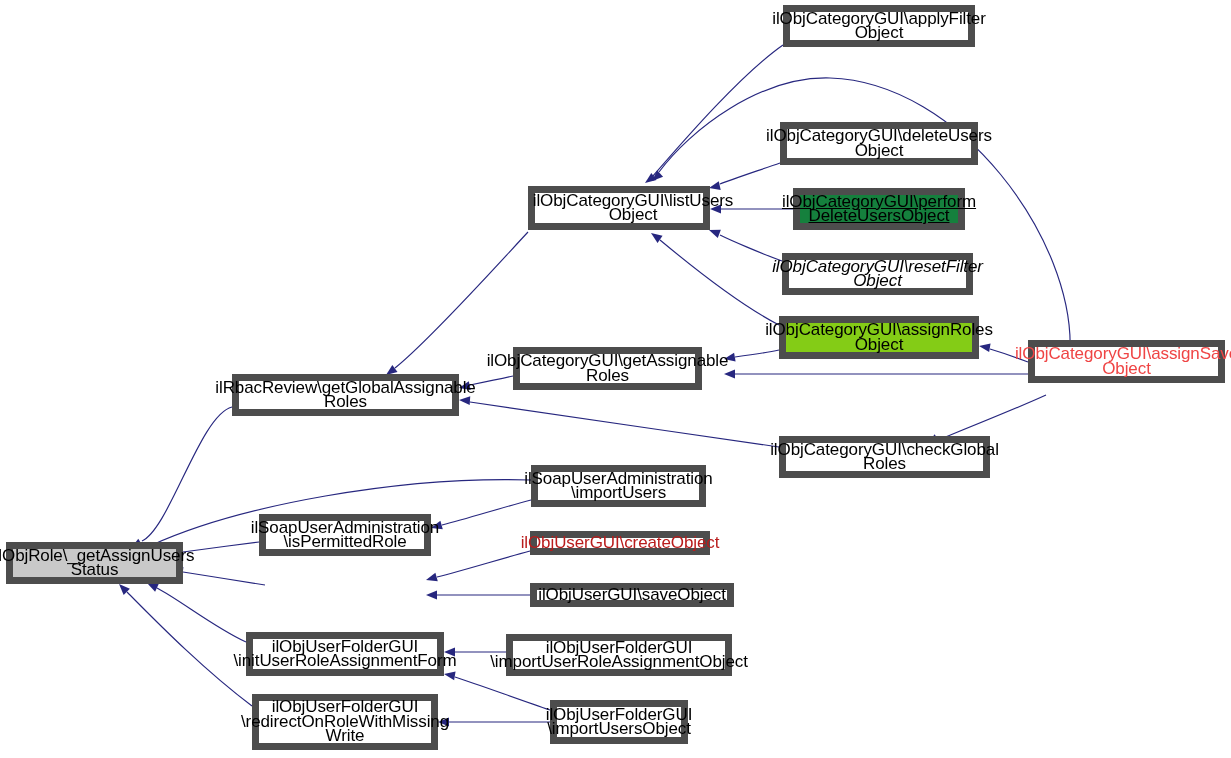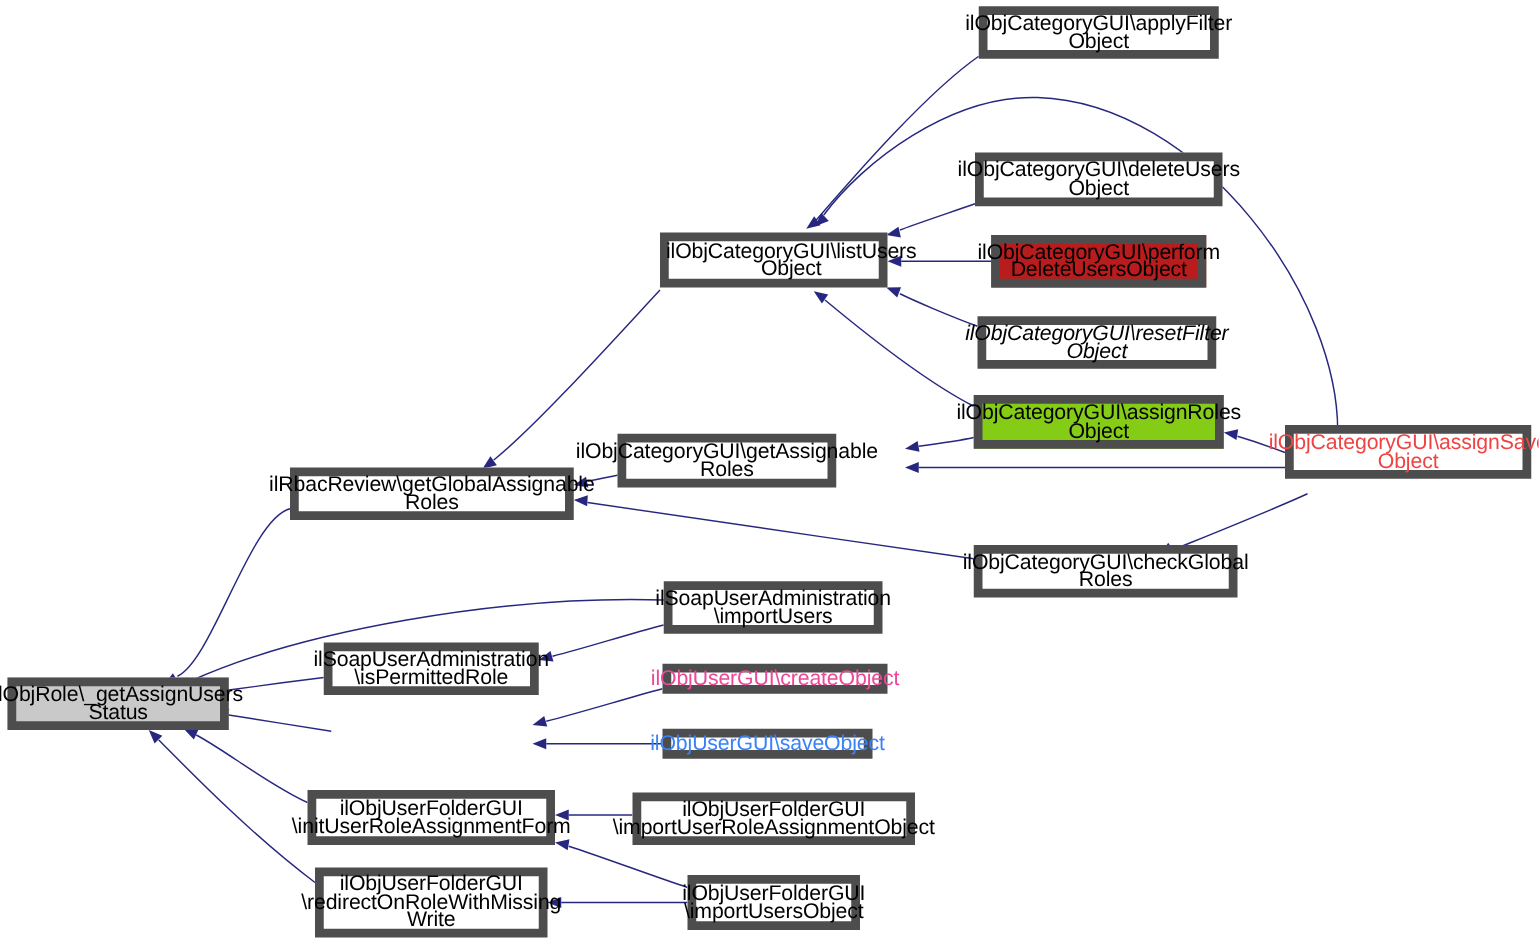--- a/index.html
+++ b/index.html
@@ -115,38 +115,38 @@
       <div class="gnode root" style="left: 6px; top: 542px; width: 177px; height: 42px; background: rgb(201, 201, 201); border-color: rgb(77, 77, 77); color: rgb(0, 0, 0);"><span class="lbl">ilObjRole\_getAssignUsers
 Status</span></div>
       <div class="gnode" style="left: 232px; top: 374px; width: 227px; height: 42px; background: rgb(255, 255, 255); border-color: rgb(77, 77, 77); color: rgb(0, 0, 0);"><span class="lbl">ilRbacReview\getGlobalAssignable
 Roles</span></div>
       <div class="gnode" style="left: 528px; top: 186px; width: 182px; height: 44px; background: rgb(255, 255, 255); border-color: rgb(77, 77, 77); color: rgb(0, 0, 0); padding-left: 28px;"><span class="lbl">ilObjCategoryGUI\listUsers
 Object</span></div>
       <div class="gnode" style="left: 783px; top: 5px; width: 192px; height: 42px; background: rgb(255, 255, 255); border-color: rgb(77, 77, 77); color: rgb(0, 0, 0);"><span class="lbl">ilObjCategoryGUI\applyFilter
 Object</span></div>
       <div class="gnode" style="left: 780px; top: 122px; width: 198px; height: 43px; background: rgb(255, 255, 255); border-color: rgb(77, 77, 77); color: rgb(0, 0, 0);"><span class="lbl">ilObjCategoryGUI\deleteUsers
 Object</span></div>
-      <div class="gnode" style="left: 793px; top: 188px; width: 172px; height: 42px; background: #b91c1c; border-color: rgb(77, 77, 77); color: rgb(0, 0, 0);"><span class="lbl">ilObjCategoryGUI\perform
+      <div class="gnode" style="left: 793px; top: 188px; width: 172px; height: 42px; background: #15803d; border-color: rgb(77, 77, 77); color: rgb(0, 0, 0); text-decoration: underline;"><span class="lbl">ilObjCategoryGUI\perform
 DeleteUsersObject</span></div>
       <div class="gnode" style="left: 782px; top: 253px; width: 191px; height: 42px; background: rgb(255, 255, 255); border-color: rgb(77, 77, 77); color: rgb(0, 0, 0); font-style: italic;"><span class="lbl">ilObjCategoryGUI\resetFilter
 Object</span></div>
       <div class="gnode" style="left: 779px; top: 316px; width: 200px; height: 43px; background: #84cc16; border-color: rgb(77, 77, 77); color: rgb(0, 0, 0);"><span class="lbl">ilObjCategoryGUI\assignRoles
 Object</span></div>
-      <div class="gnode" style="left: 494px; top: 347px; width: 175px; height: 43px; background: rgb(255, 255, 255); border-color: rgb(77, 77, 77); color: rgb(0, 0, 0);"><span class="lbl">ilObjCategoryGUI\getAssignable
+      <div class="gnode" style="left: 513px; top: 347px; width: 189px; height: 43px; background: rgb(255, 255, 255); border-color: rgb(77, 77, 77); color: rgb(0, 0, 0);"><span class="lbl">ilObjCategoryGUI\getAssignable
 Roles</span></div>
       <div class="gnode" style="left: 1028px; top: 340px; width: 197px; height: 43px; background: rgb(255, 255, 255); border-color: rgb(77, 77, 77); color: #ef4444;"><span class="lbl">ilObjCategoryGUI\assignSave
 Object</span></div>
       <div class="gnode" style="left: 779px; top: 436px; width: 211px; height: 42px; background: rgb(255, 255, 255); border-color: rgb(77, 77, 77); color: rgb(0, 0, 0);"><span class="lbl">ilObjCategoryGUI\checkGlobal
 Roles</span></div>
       <div class="gnode" style="left: 531px; top: 465px; width: 175px; height: 42px; background: rgb(255, 255, 255); border-color: rgb(77, 77, 77); color: rgb(0, 0, 0);"><span class="lbl">ilSoapUserAdministration
 \importUsers</span></div>
       <div class="gnode" style="left: 259px; top: 514px; width: 172px; height: 42px; background: rgb(255, 255, 255); border-color: rgb(77, 77, 77); color: rgb(0, 0, 0);"><span class="lbl">ilSoapUserAdministration
 \isPermittedRole</span></div>
-      <div class="gnode" style="left: 530px; top: 531px; width: 180px; height: 24px; background: rgb(255, 255, 255); border-color: rgb(77, 77, 77); color: #ec4899; text-align: center;"><span class="lbl">ilObjUserGUI\createObject</span></div>
-      <div class="gnode" style="left: 530px; top: 583px; width: 168px; height: 24px; background: rgb(255, 255, 255); border-color: rgb(77, 77, 77); color: #3b82f6;"><span class="lbl">ilObjUserGUI\saveObject</span></div>
+      <div class="gnode" style="left: 530px; top: 531px; width: 180px; height: 24px; background: rgb(255, 255, 255); border-color: rgb(77, 77, 77); color: #b91c1c; text-align: center;"><span class="lbl">ilObjUserGUI\createObject</span></div>
+      <div class="gnode" style="left: 530px; top: 583px; width: 204px; height: 24px; background: rgb(255, 255, 255); border-color: rgb(77, 77, 77); color: #000000;"><span class="lbl">ilObjUserGUI\saveObject</span></div>
       <div class="gnode" style="left: 246px; top: 632px; width: 198px; height: 44px; background: rgb(255, 255, 255); border-color: rgb(77, 77, 77); color: rgb(0, 0, 0);"><span class="lbl">ilObjUserFolderGUI
 \initUserRoleAssignmentForm</span></div>
       <div class="gnode" style="left: 506px; top: 634px; width: 226px; height: 42px; background: rgb(255, 255, 255); border-color: rgb(77, 77, 77); color: rgb(0, 0, 0);"><span class="lbl">ilObjUserFolderGUI
 \importUserRoleAssignmentObject</span></div>
       <div class="gnode" style="left: 252px; top: 694px; width: 186px; height: 56px; background: rgb(255, 255, 255); border-color: rgb(77, 77, 77); color: rgb(0, 0, 0);"><span class="lbl">ilObjUserFolderGUI
 \redirectOnRoleWithMissing
 Write</span></div>
       <div class="gnode" style="left: 550px; top: 700px; width: 138px; height: 44px; background: rgb(255, 255, 255); border-color: rgb(77, 77, 77); color: rgb(0, 0, 0);"><span class="lbl">ilObjUserFolderGUI
 \importUsersObject</span></div>
     </div>

